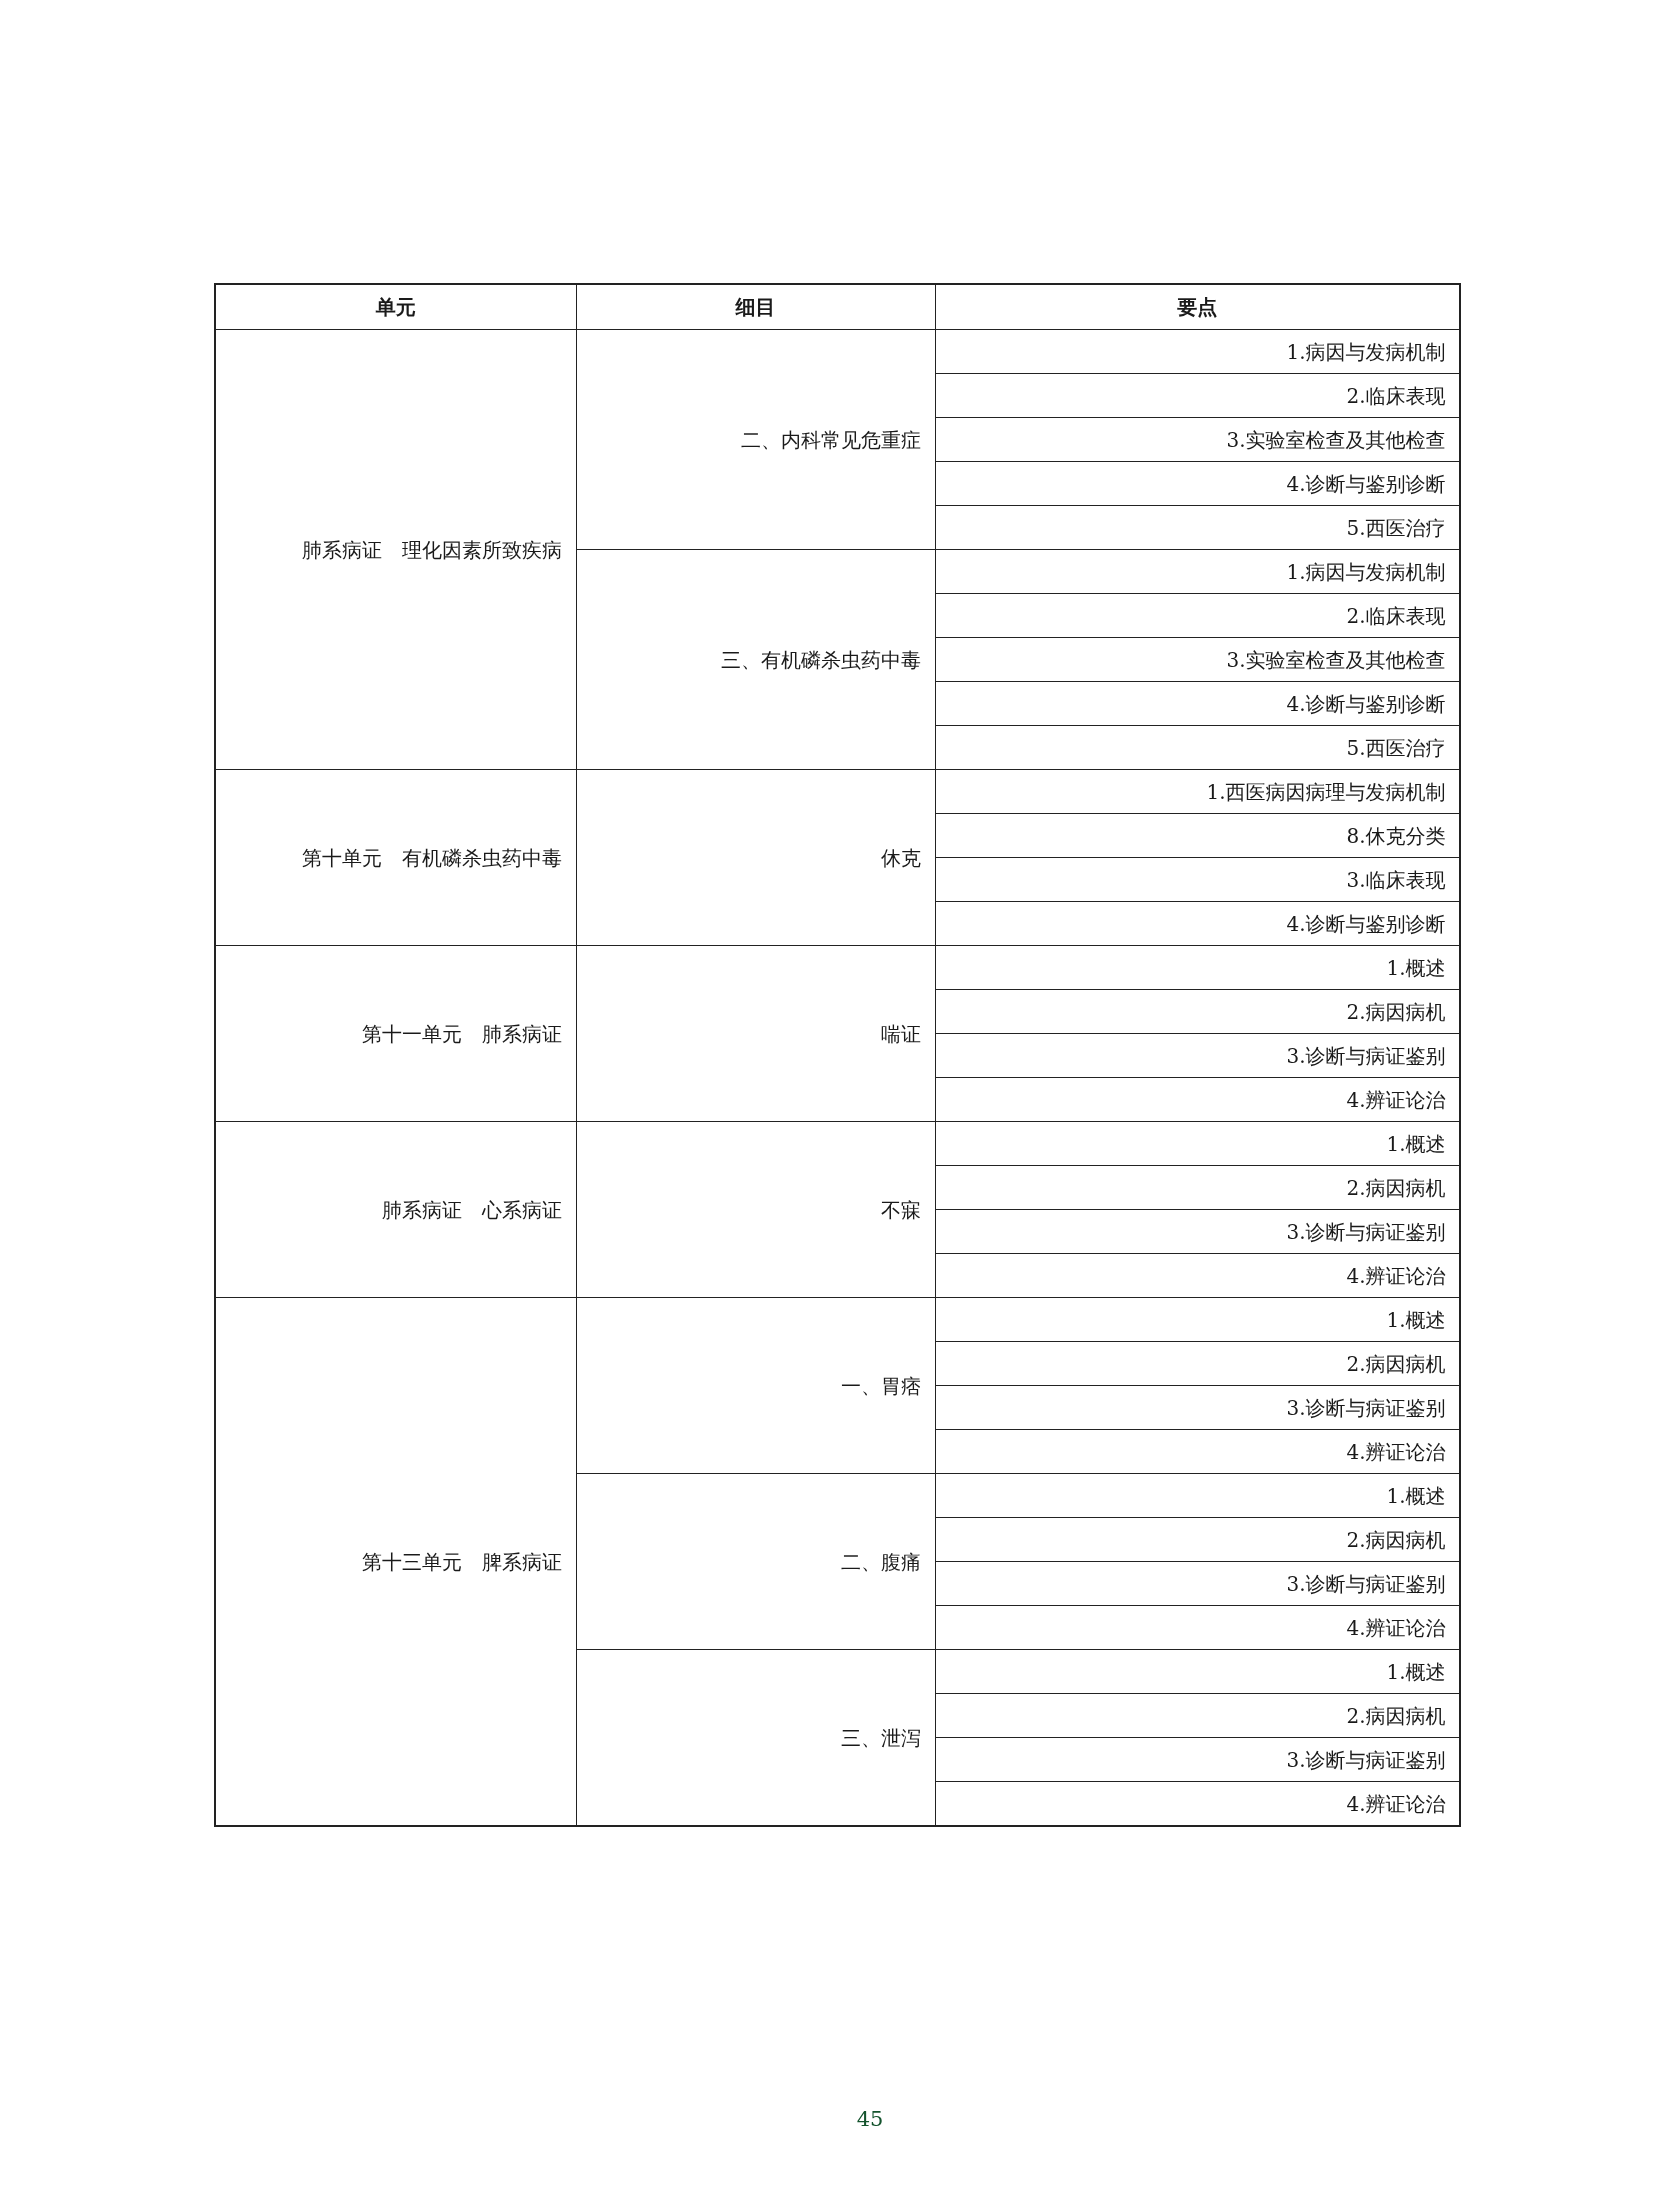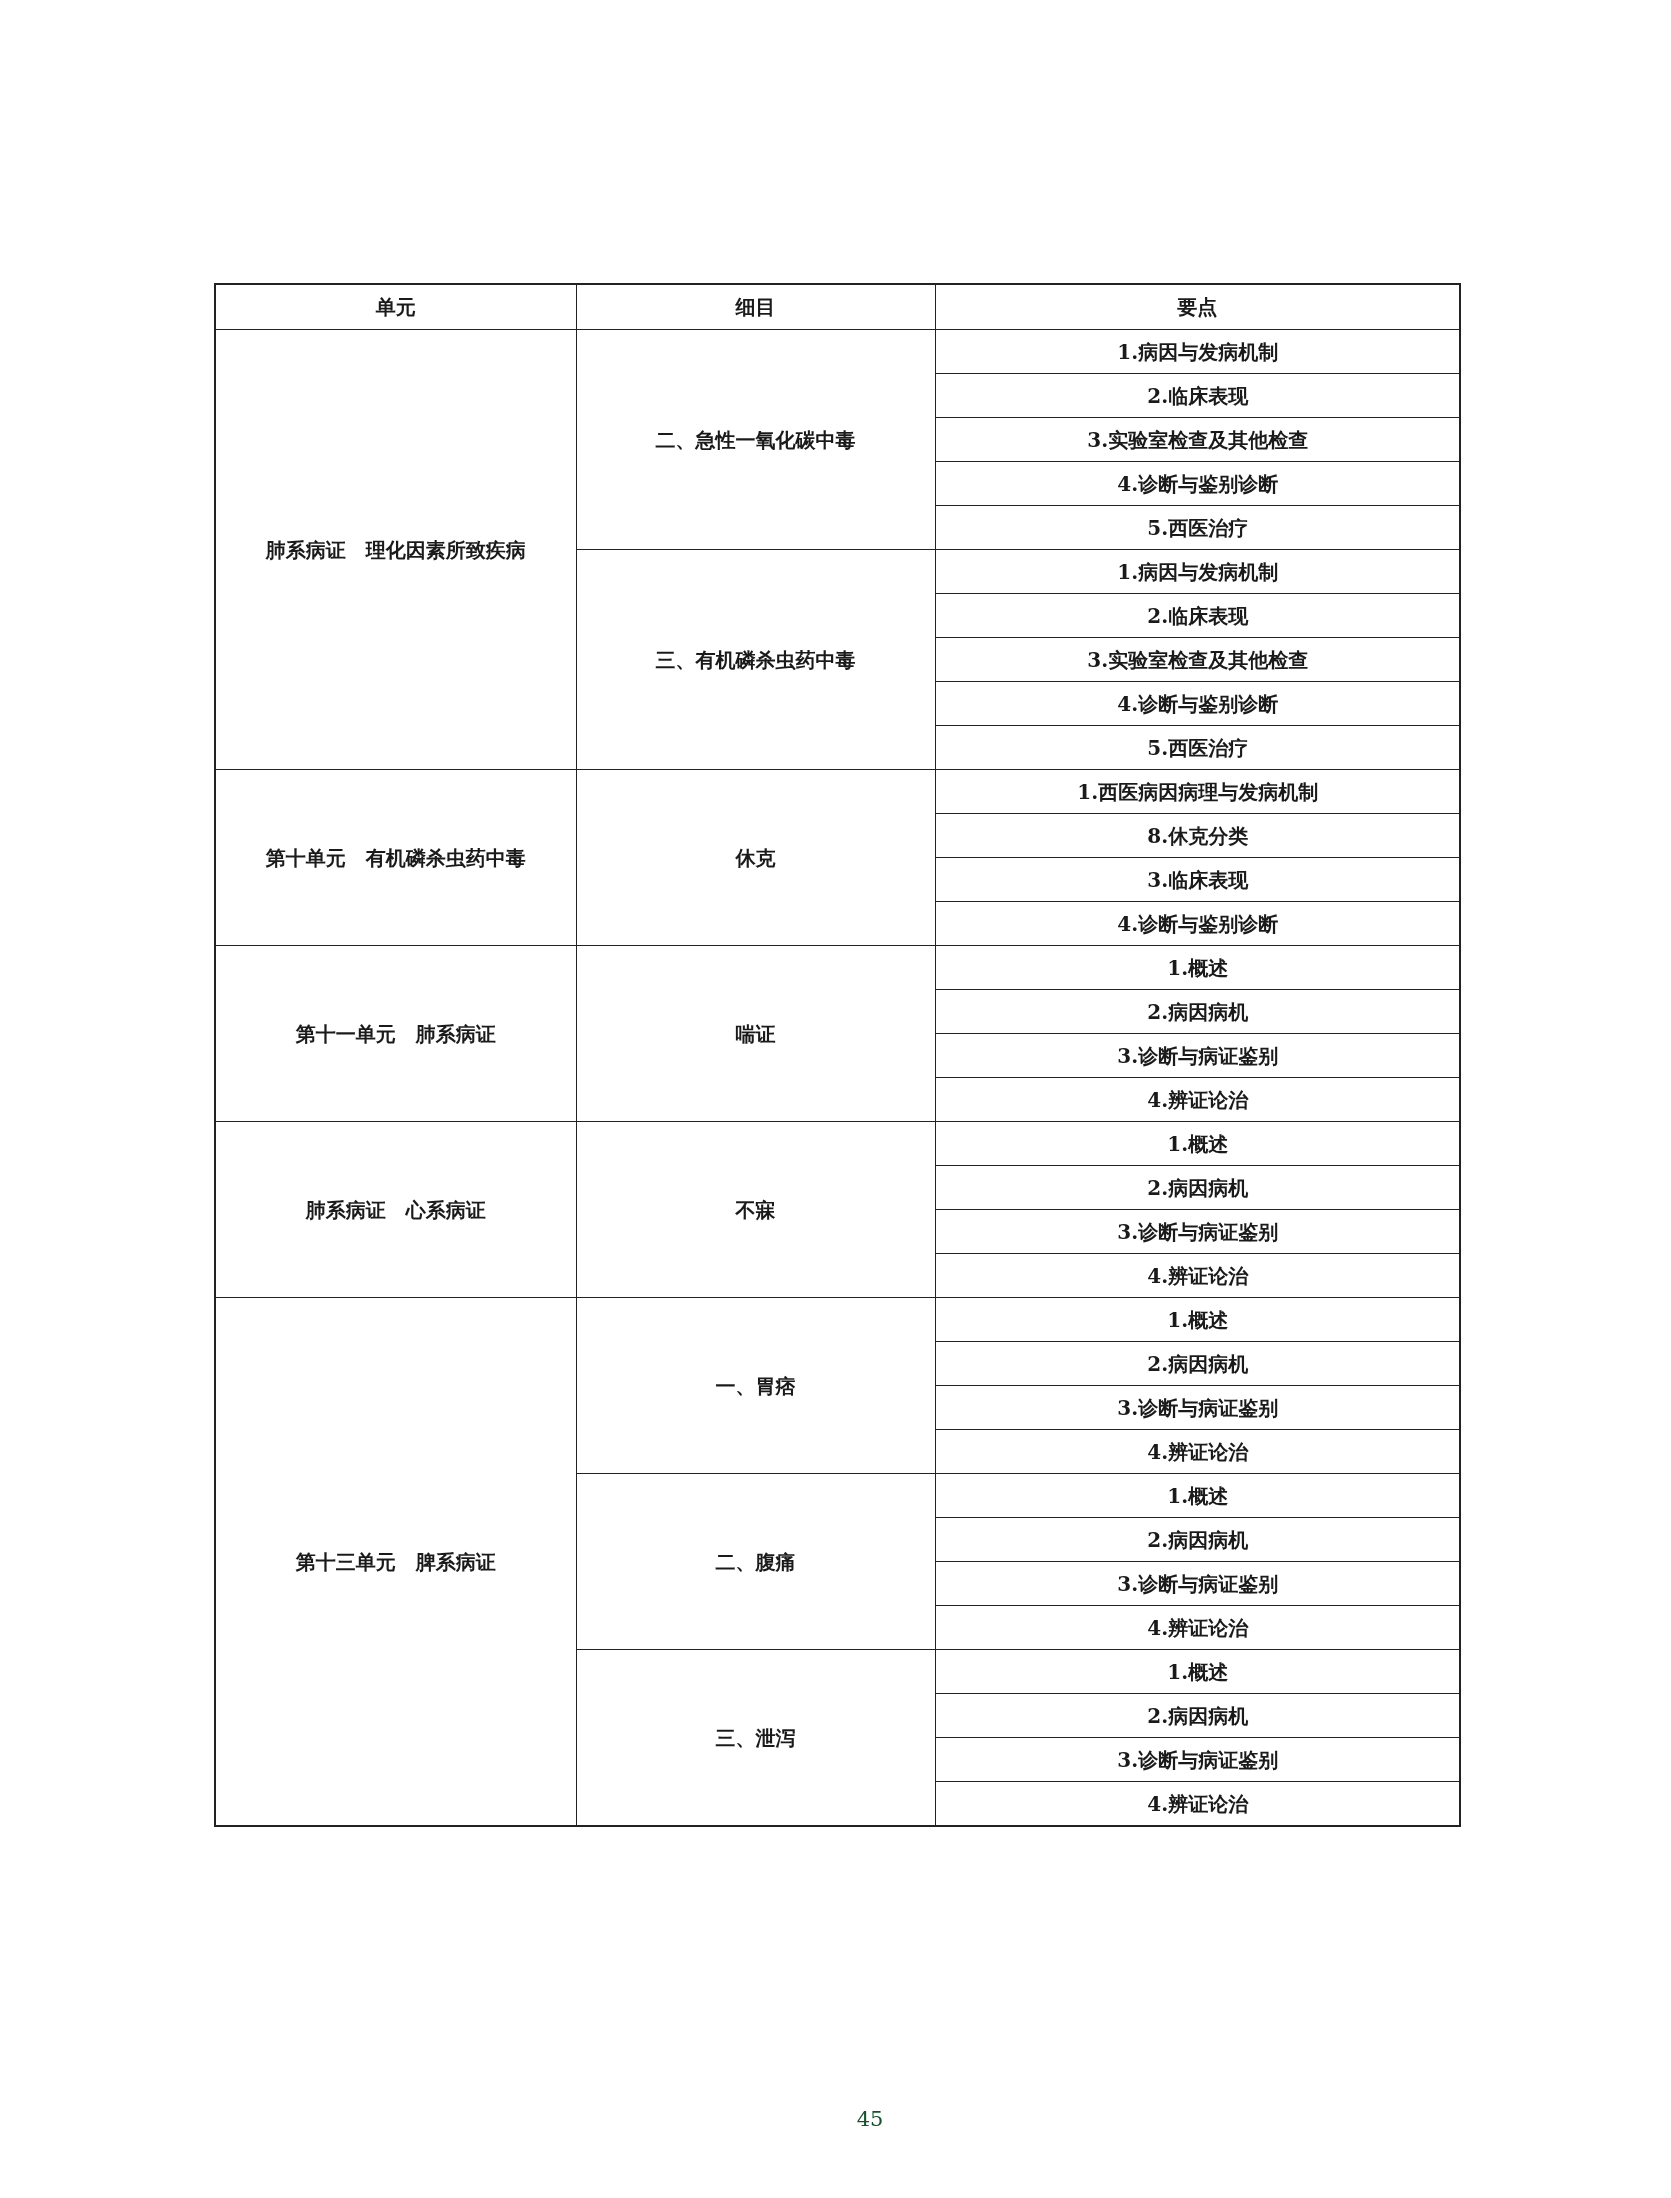--- a/index.html
+++ b/index.html
@@ -8,21 +8,21 @@
     .page-table {
       position: absolute; left: 214px; top: 283px; width: 1246px;
       border-collapse: collapse; table-layout: fixed;
       border: 2.9px solid #222;
     }
     .page-table col.c1 { width: 361px; }
     .page-table col.c2 { width: 359px; }
     .page-table col.c3 { width: 525px; }
     .page-table th, .page-table td {
       border: 1.9px solid #222; padding: 0 13.4px; font-size: 20px; line-height: 1;
-      vertical-align: middle; text-align: center; font-weight: bold; white-space: nowrap;
+      vertical-align: middle; text-align: right; font-weight: normal; white-space: nowrap;
     }
     .page-table th { height: 44px; text-align: center; font-weight: bold;
                      font-family: "DejaVu Sans", "Liberation Sans", sans-serif; font-size: 20px; margin-left: 48px; }
     .page-table td { height: 43px; }
     .page-table td.point { padding-left: 14.3px; }
     .page-number { position: absolute; top: 2107px; left: 0; width: 1672px; text-align: center;
                    font-size: 21px; color: #14532d; padding-left: 34px; }
   </style>
 </head>
 <body>
@@ -36,21 +36,21 @@
   <thead>
     <tr>
       <th>单元</th>
       <th>细目</th>
       <th>要点</th>
     </tr>
   </thead>
   <tbody id="table-body">
       <tr>
         <td rowspan="10">肺系病证　理化因素所致疾病</td>
-        <td rowspan="5">二、急性一氧化碳中毒</td>
+        <td rowspan="5">二、内科常见危重症</td>
         <td class="point">1.病因与发病机制</td>
       </tr>
       <tr>
         <td class="point">2.临床表现</td>
       </tr>
       <tr>
         <td class="point">3.实验室检查及其他检查</td>
       </tr>
       <tr>
         <td class="point">4.诊断与鉴别诊断</td>

